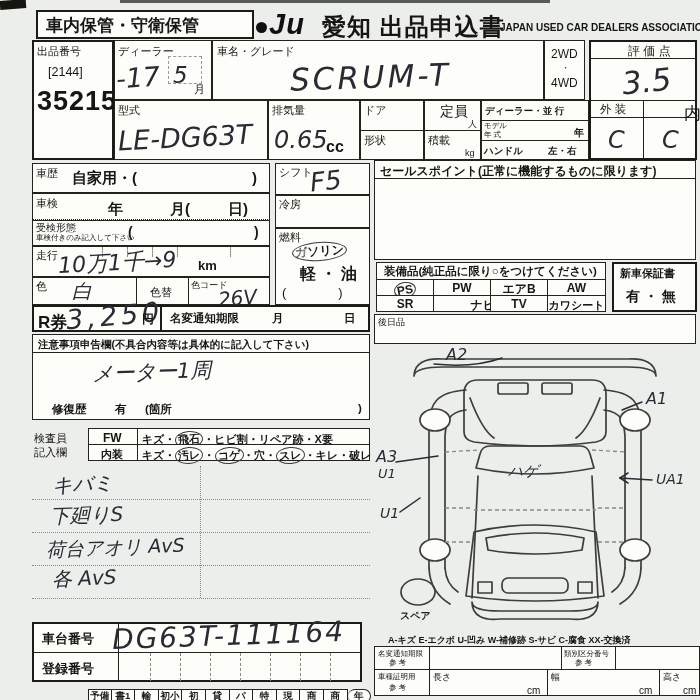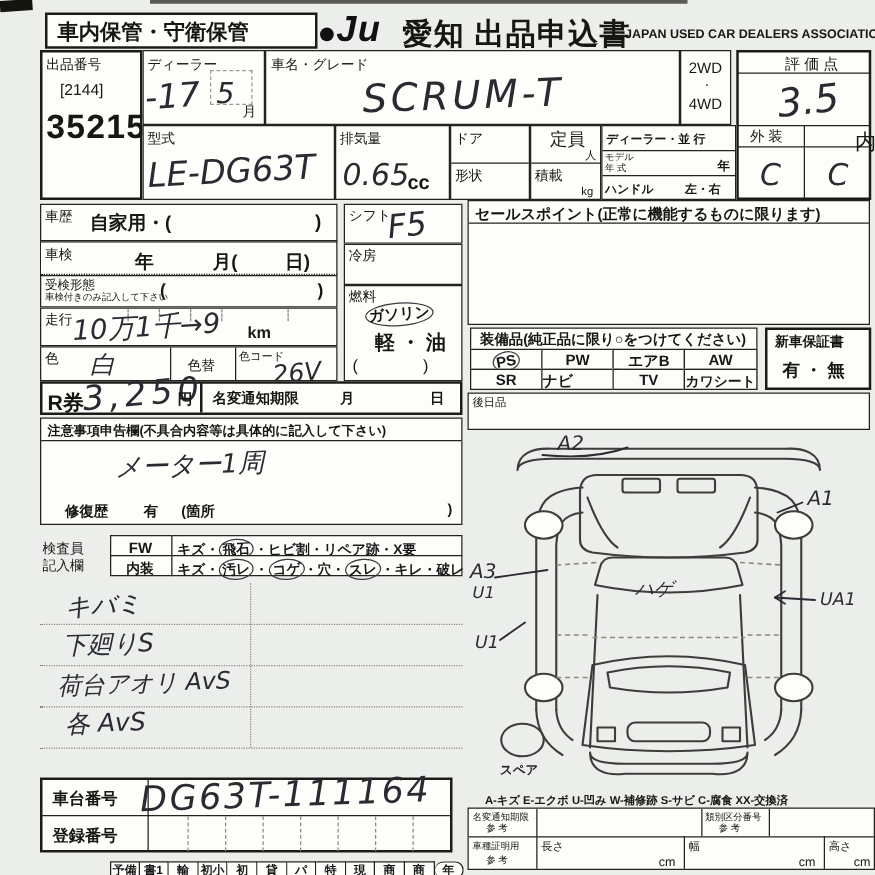--- a/index.html
+++ b/index.html
@@ -226,21 +226,21 @@
 <div class="nb" style="left:375px;top:178px;width:320px;border-top:1.2px solid #23231e"></div>
 <div class="p bold" style="left:380px;top:163px;font-size:12px">セールスポイント(正常に機能するものに限ります)</div>
 
 <div class="b" style="left:376px;top:262px;width:230px;height:50px"></div>
 <div class="p bold" style="left:384px;top:264px;font-size:11.5px">装備品(純正品に限り○をつけてください)</div>
 <div class="cell" style="left:376px;top:279px;width:58px;height:17px;text-align:center"><span class="circ" style="transform:rotate(-10deg);font-weight:bold;font-size:12px">PS</span></div>
 <div class="cell" style="left:433px;top:279px;width:58px;height:17px;text-align:center;font-weight:bold;font-size:12px;padding-top:1px"><span>PW</span></div>
 <div class="cell" style="left:490px;top:279px;width:58px;height:17px;text-align:center;font-weight:bold;font-size:12px;padding-top:1px"><span>エアB</span></div>
 <div class="cell" style="left:547px;top:279px;width:59px;height:17px;text-align:center;font-weight:bold;font-size:12px;padding-top:1px"><span>AW</span></div>
 <div class="cell" style="left:376px;top:295px;width:58px;height:17px;text-align:center;font-weight:bold;font-size:12px;padding-top:1px"><span>SR</span></div>
-<div class="cell" style="left:433px;top:295px;width:63px;height:17px;text-align:left;font-weight:bold;font-size:12px;padding-top:1px"><span>ナビ</span></div>
+<div class="cell" style="left:433px;top:295px;width:63px;height:17px;text-align:right;font-weight:bold;font-size:12px;padding-top:1px"><span>ナビ</span></div>
 <div class="cell" style="left:490px;top:295px;width:58px;height:17px;text-align:center;font-weight:bold;font-size:12px;padding-top:1px"><span>TV</span></div>
 <div class="cell" style="left:547px;top:295px;width:59px;height:17px;text-align:center;font-weight:bold;font-size:11px;padding-top:2px"><span>カワシート</span></div>
 
 <div class="b2" style="left:612px;top:262px;width:85px;height:50px"></div>
 <div class="p bold" style="left:620px;top:266px;font-size:11px">新車保証書</div>
 <div class="p bold" style="left:626px;top:288px;font-size:14px">有 ・ 無</div>
 
 <div class="b" style="left:374px;top:314px;width:322px;height:30px"></div>
 <div class="p" style="left:378px;top:316px;font-size:9px">後日品</div>
 

